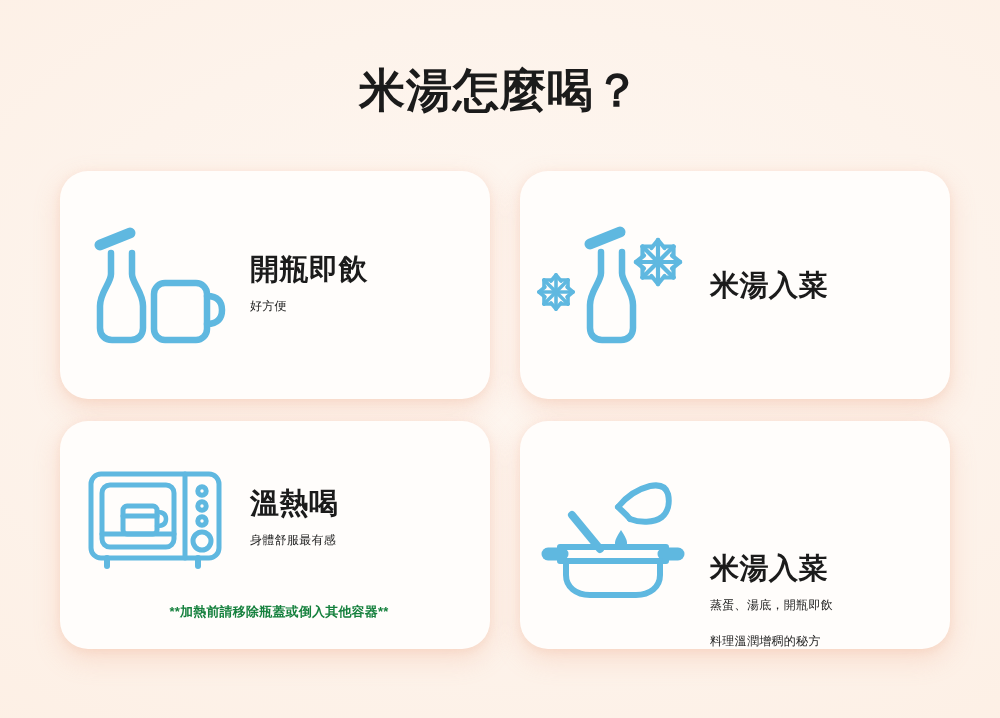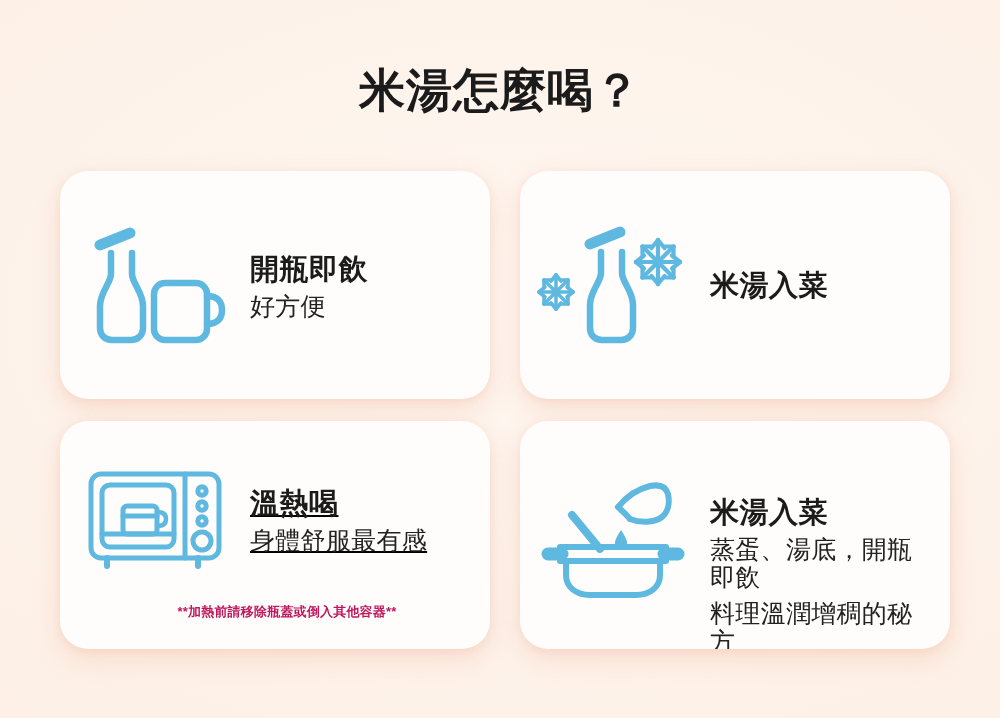--- a/index.html
+++ b/index.html
@@ -103,46 +103,46 @@
     font-size: 29px;
     line-height: 38px;
     font-weight: 700;
     color: #1b1b1b;
     letter-spacing: 0.5px;
     white-space: nowrap;
   }
 
   .card-sub {
     margin-top: 4px;
-    font-size: 25px;
+    font-size: 12px;
     line-height: 28px;
     font-weight: 400;
     color: #222222;
     letter-spacing: 0.3px;
     white-space: nowrap;
   }
 
   .card-note {
     position: absolute;
-    left: 12px;
+    left: 4px;
     bottom: 28px;
     width: 430px;
     text-align: center;
     font-size: 13px;
     line-height: 18px;
     font-weight: 700;
-    color: #be185d;
+    color: #15803d;
     letter-spacing: 0.2px;
     white-space: nowrap;
   }
 
   
   .card-drink .card-inner { padding-top: 0; }
   .card-chill .card-inner { padding-top: 0; }
-  .card-microwave .card-inner { padding-top: 0; transform: translateY(-16px); text-decoration: underline; }
+  .card-microwave .card-inner { padding-top: 0; transform: translateY(-16px); }
   .card-pot .card-inner { transform: translateY(6px); align-items: flex-end; }
 
   .card-microwave .icon-box { transform: translateY(2px); }
   .card-chill .icon-box { transform: translateX(-4px); }
   .card-pot .icon-box { transform: translateY(-4px); }
 
   .card-pot .card-sub { white-space: normal; }
 </style>
 </head>
 <body>

